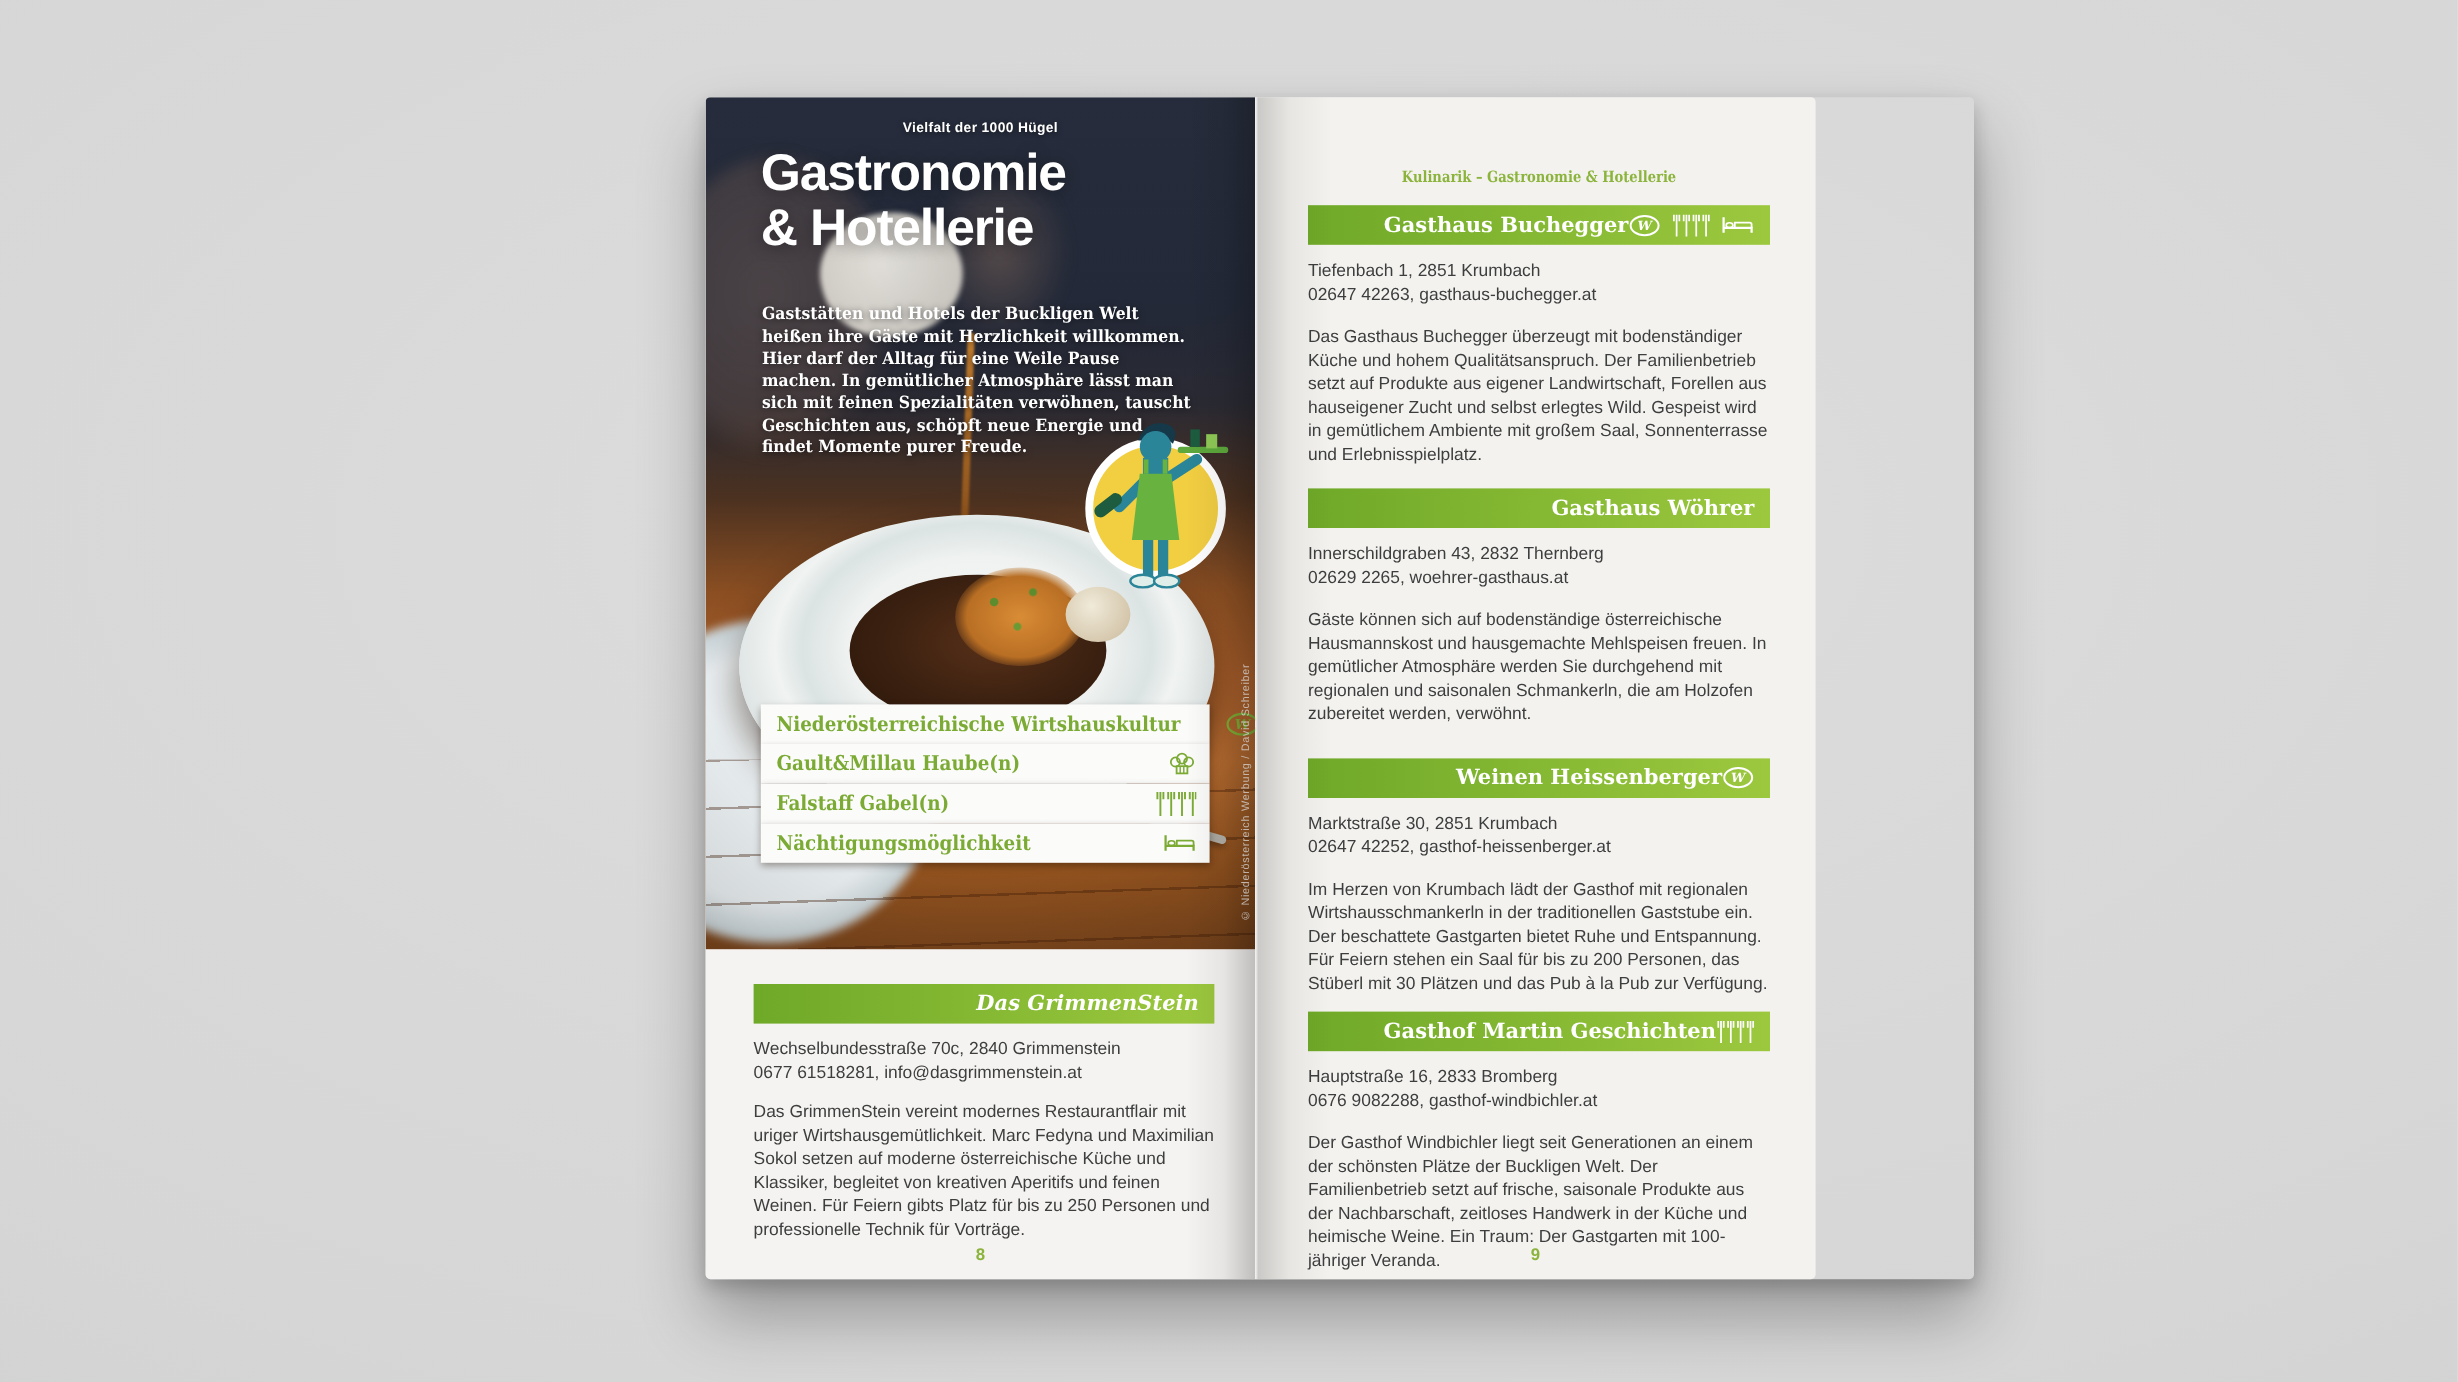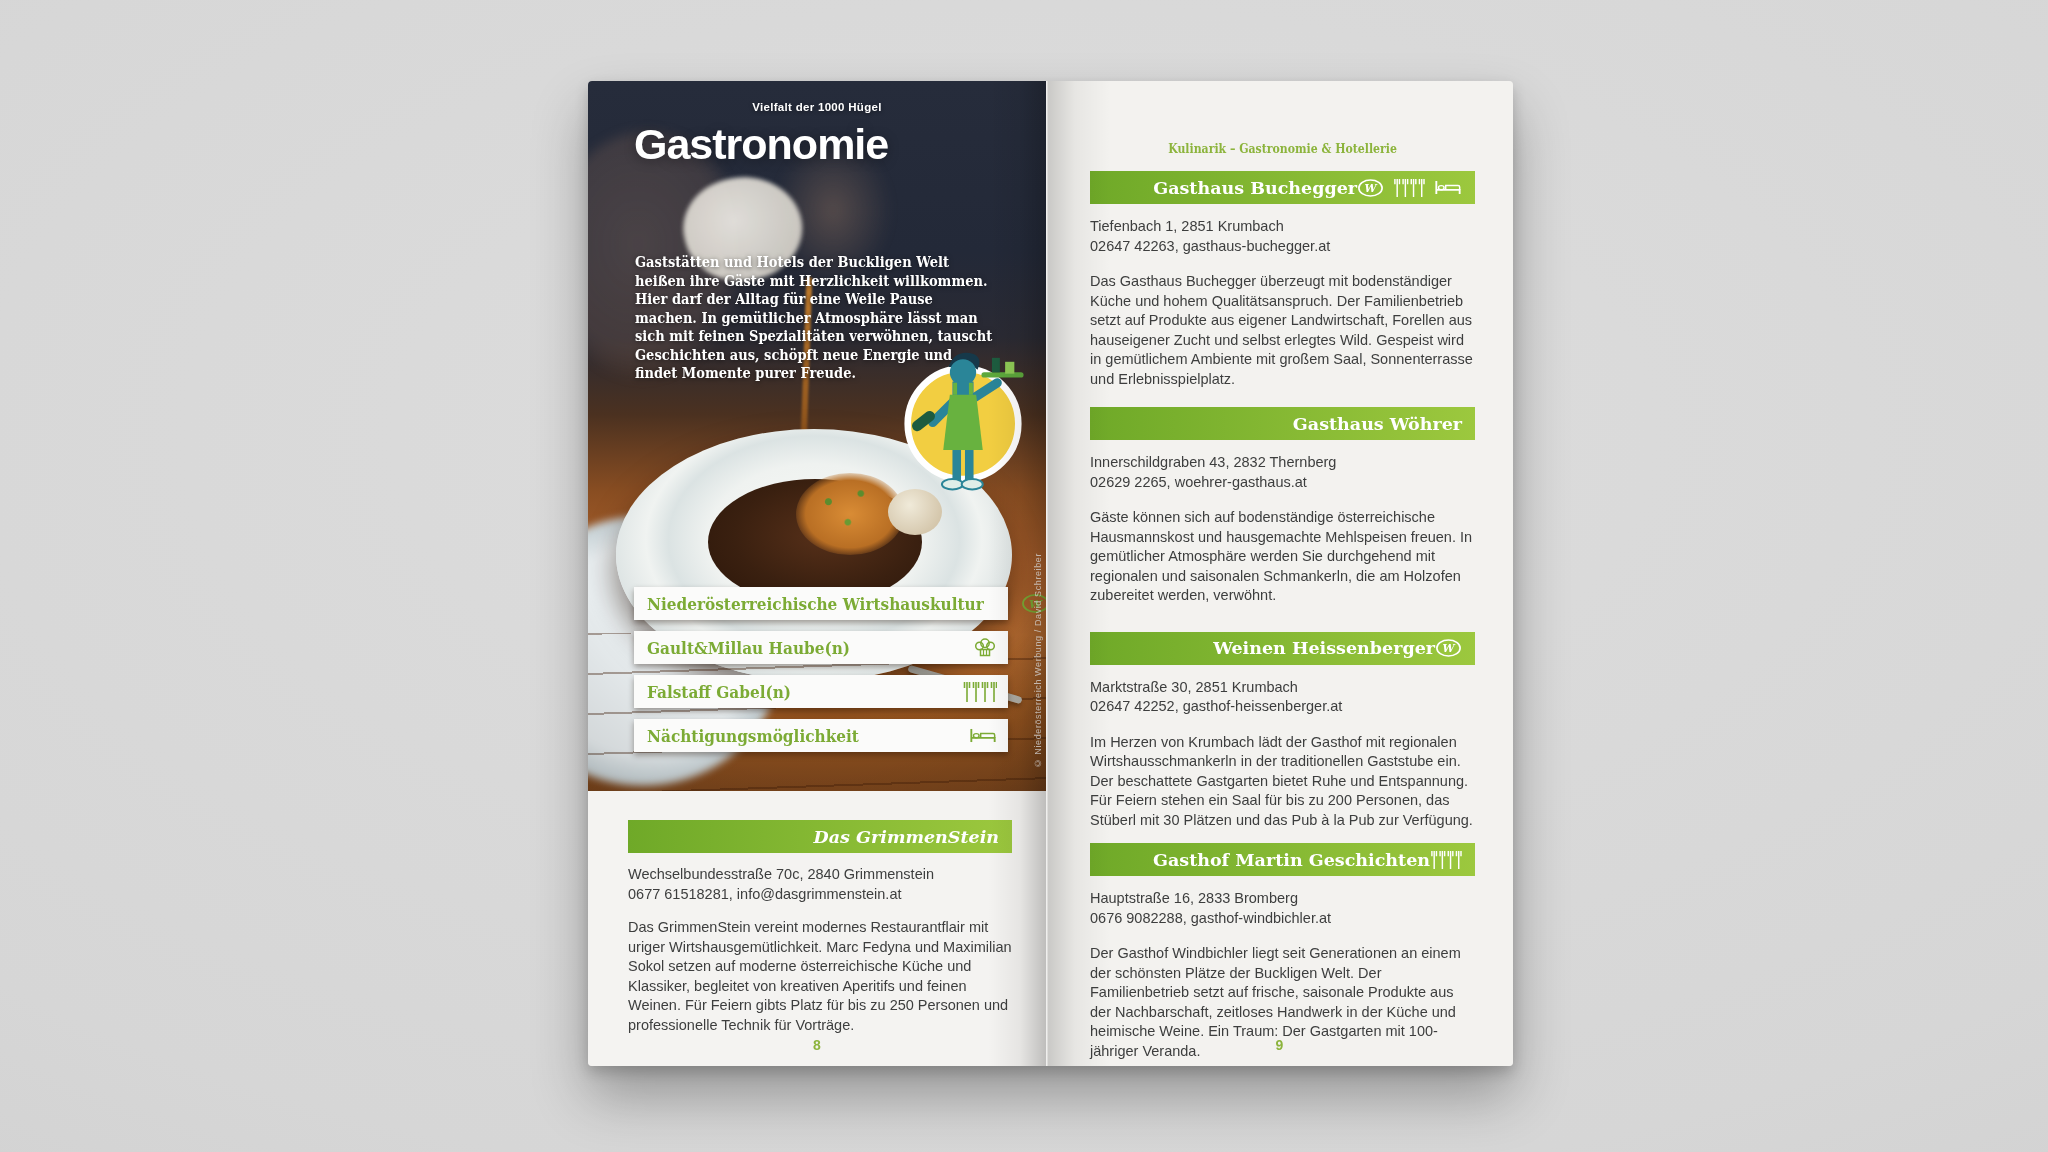--- a/index.html
+++ b/index.html
@@ -1,18 +1,18 @@
 <!DOCTYPE html>
 <html><head>
 <meta charset="utf-8">
 <style>
   html,body{margin:0;padding:0;width:2048px;height:1152px;overflow:hidden;
     background:radial-gradient(130% 120% at 50% 38%, #dddddd 0%, #d6d6d6 55%, #c9c9c9 100%);
     font-family:"Liberation Sans",sans-serif;}
-  .booklet{position:absolute;left:588px;top:81px;width:925px;height:985px;display:flex;
+  .booklet{position:absolute;left:588px;top:81px;width:1057px;height:985px;display:flex;
     box-shadow:0 30px 55px rgba(0,0,0,.30),0 6px 14px rgba(0,0,0,.18);border-radius:4px;}
   .page{position:relative;height:100%;overflow:hidden;}
   .page-left{width:458px;background:#f4f3f1;border-radius:4px 0 0 4px;}
   .page-right{width:467px;background:#f3f2ef;border-radius:0 4px 4px 0;}
   .page-left::after{content:"";position:absolute;top:0;bottom:0;right:0;width:58px;z-index:40;pointer-events:none;
     background:linear-gradient(90deg,rgba(0,0,0,0) 0%,rgba(0,0,0,.06) 55%,rgba(0,0,0,.22) 100%);}
   .page-right::before{content:"";position:absolute;top:0;bottom:0;left:0;width:64px;z-index:40;pointer-events:none;
     background:linear-gradient(270deg,rgba(0,0,0,0) 0%,rgba(0,0,0,.05) 55%,rgba(0,0,0,.17) 96%,rgba(255,255,255,.5) 100%);}
 
   
@@ -46,21 +46,21 @@
   
   .kicker{position:absolute;top:20px;left:0;width:458px;text-align:center;z-index:5;
     color:#fff;font-size:11.5px;font-weight:bold;letter-spacing:.3px;text-shadow:0 1px 4px rgba(0,0,0,.45);}
   .title{position:absolute;top:40px;left:46px;z-index:5;color:#fff;
     font-size:43px;line-height:1.07;font-weight:bold;letter-spacing:-1px;text-shadow:0 2px 12px rgba(0,0,0,.35);}
   .intro{position:absolute;top:172px;left:47px;width:388px;z-index:5;color:#fff;
     font-family:"DejaVu Serif",serif;font-weight:bold;font-size:14px;line-height:18.5px;
     transform:scaleX(.93);transform-origin:left top;text-shadow:0 1px 6px rgba(0,0,0,.55);}
   .mascot{position:absolute;left:296px;top:258px;width:158px;height:172px;z-index:6;}
   .badges{position:absolute;top:506px;left:46px;width:374px;z-index:7;}
-  .badge{height:33px;margin-bottom:11px;background:#fbfbfa;display:flex;align-items:center;
+  .badge{height:33px;background:#fbfbfa;display:flex;align-items:center;
     justify-content:space-between;padding:0 11px 0 13px;box-shadow:0 3px 6px rgba(30,14,0,.38);}
   .badge-label{font-family:"DejaVu Serif",serif;font-weight:bold;font-size:17px;color:#7cab35;
     white-space:nowrap;display:inline-block;transform:scaleX(.9);transform-origin:left center;}
   .badge-icon{color:#7cab35;flex:0 0 auto;}
   .credit{position:absolute;right:3px;top:472px;z-index:7;writing-mode:vertical-rl;transform:rotate(180deg);
     font-size:9px;color:rgba(255,255,255,.78);letter-spacing:.6px;}
 
   
   .gbar{background:linear-gradient(90deg,#6fa928,#9cc83e);color:#fff;display:flex;align-items:center;
     justify-content:flex-end;height:33px;padding:0 13px 0 16px;}
@@ -103,20 +103,21 @@
       <div class="noodles"></div>
       <div class="dumpling"></div>
       <div class="planks"></div>
       <div class="fork"></div>
     </div>
 
     <div class="kicker">Vielfalt der 1000 Hügel</div>
 
     <div class="title">
       <div>Gastronomie</div>
+      <div>&amp; Hotellerie</div>
     </div>
 
     <div class="intro">Gaststätten und Hotels der Buckligen Welt heißen ihre Gäste mit Herzlichkeit willkommen. Hier darf der Alltag für eine Weile Pause machen. In gemütlicher Atmosphäre lässt man sich mit feinen Spezialitäten verwöhnen, tauscht Geschichten aus, schöpft neue Energie und findet Momente purer Freude.</div>
 
     <svg class="mascot" viewBox="0 0 120 130">
       <circle cx="60" cy="64" r="42" fill="#f2ce41" stroke="#ffffff" stroke-width="5"></circle>
       <line x1="76" y1="27" x2="104" y2="27" stroke="#5da83c" stroke-width="4" stroke-linecap="round"></line>
       <rect x="82" y="14" width="6" height="11" fill="#1d5c3f"></rect>
       <rect x="92" y="17" width="7" height="9" fill="#8fca56"></rect>
       <path d="M66,46 L86,33" stroke="#2a8598" stroke-width="7" stroke-linecap="round"></path>

